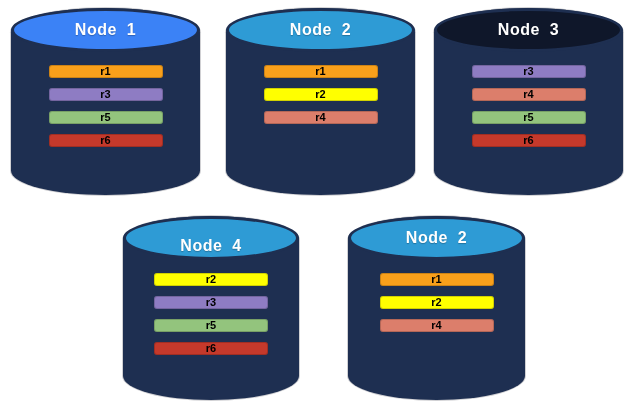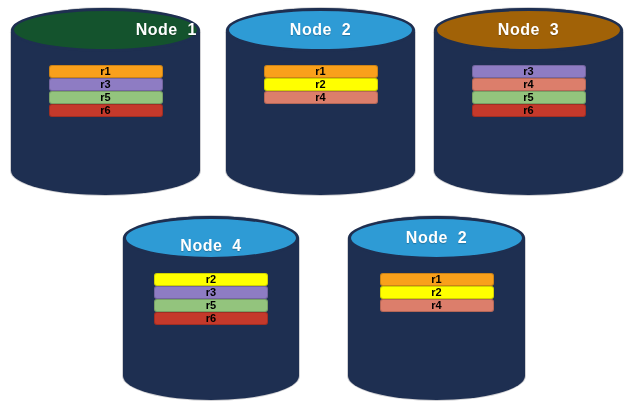--- a/index.html
+++ b/index.html
@@ -49,20 +49,21 @@
     white-space: pre;
     text-shadow: 0 1px 1px rgba(0,0,0,0.25);
   }
   .bars {
     position: absolute;
     left: 0; right: 0;
     top: 57px;
     display: flex;
     flex-direction: column;
     align-items: center;
+    gap: 10px;
   }
   .bar {
     width: 114px;
     height: 13px;
     border-radius: 3px;
     box-shadow: inset 0 0 0 1px rgba(0,0,0,0.18);
     display: flex;
     align-items: center;
     justify-content: center;
     font-size: 11px;
@@ -71,21 +72,21 @@
     line-height: 1;
   }
 </style>
 </head>
 <body>
 
 <div class="diagram">
 
   <div class="cylinder" data-node-index="0">
     <div class="cyl-body" style="background: rgb(30, 47, 81);"></div>
-    <div class="cyl-top" style="background: #14532d; border-color: rgb(30, 47, 81); justify-content: flex-end;">
+    <div class="cyl-top" style="background: #3b82f6; border-color: rgb(30, 47, 81);">
       <span class="cyl-title" style="color: rgb(255, 255, 255);">Node  1</span>
     </div>
     <div class="bars">
         <div class="bar" style="background: rgb(249, 160, 27);">r1</div>
         <div class="bar" style="background: rgb(142, 124, 195);">r3</div>
         <div class="bar" style="background: rgb(147, 196, 125);">r5</div>
         <div class="bar" style="background: rgb(197, 57, 43);">r6</div>
       </div>
   </div>
 
@@ -96,21 +97,21 @@
     </div>
     <div class="bars">
         <div class="bar" style="background: rgb(249, 160, 27);">r1</div>
         <div class="bar" style="background: rgb(255, 255, 0);">r2</div>
         <div class="bar" style="background: rgb(220, 126, 107);">r4</div>
       </div>
   </div>
 
   <div class="cylinder" data-node-index="2">
     <div class="cyl-body" style="background: rgb(30, 47, 81);"></div>
-    <div class="cyl-top" style="background: #a16207; border-color: rgb(30, 47, 81);">
+    <div class="cyl-top" style="background: #0f172a; border-color: rgb(30, 47, 81);">
       <span class="cyl-title" style="color: rgb(255, 255, 255);">Node  3</span>
     </div>
     <div class="bars">
         <div class="bar" style="background: rgb(142, 124, 195);">r3</div>
         <div class="bar" style="background: rgb(220, 126, 107);">r4</div>
         <div class="bar" style="background: rgb(147, 196, 125);">r5</div>
         <div class="bar" style="background: rgb(197, 57, 43);">r6</div>
       </div>
   </div>
 

